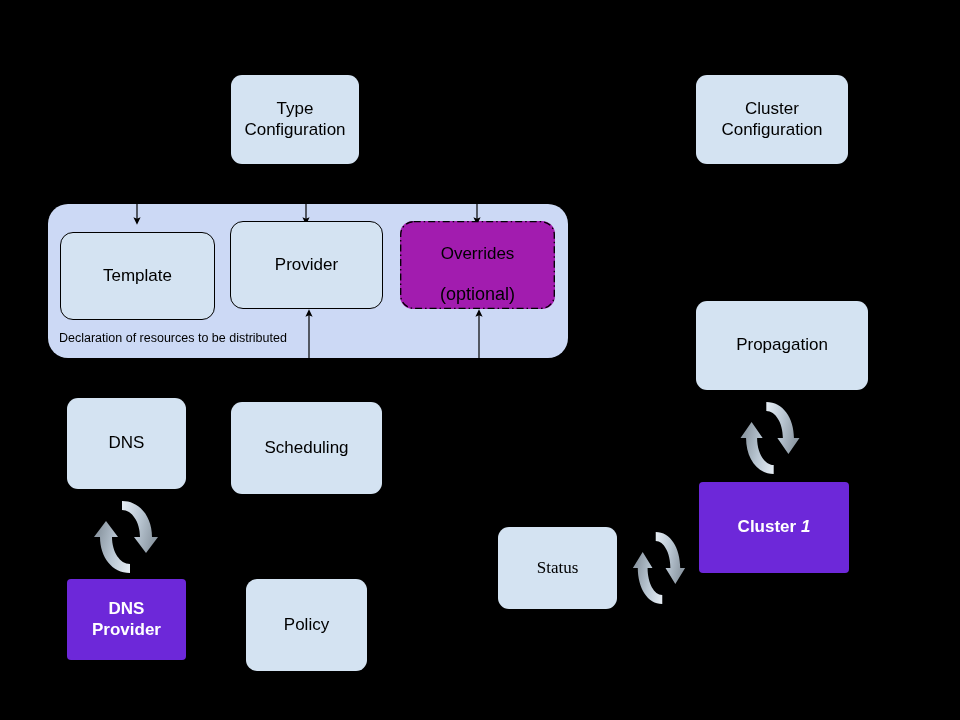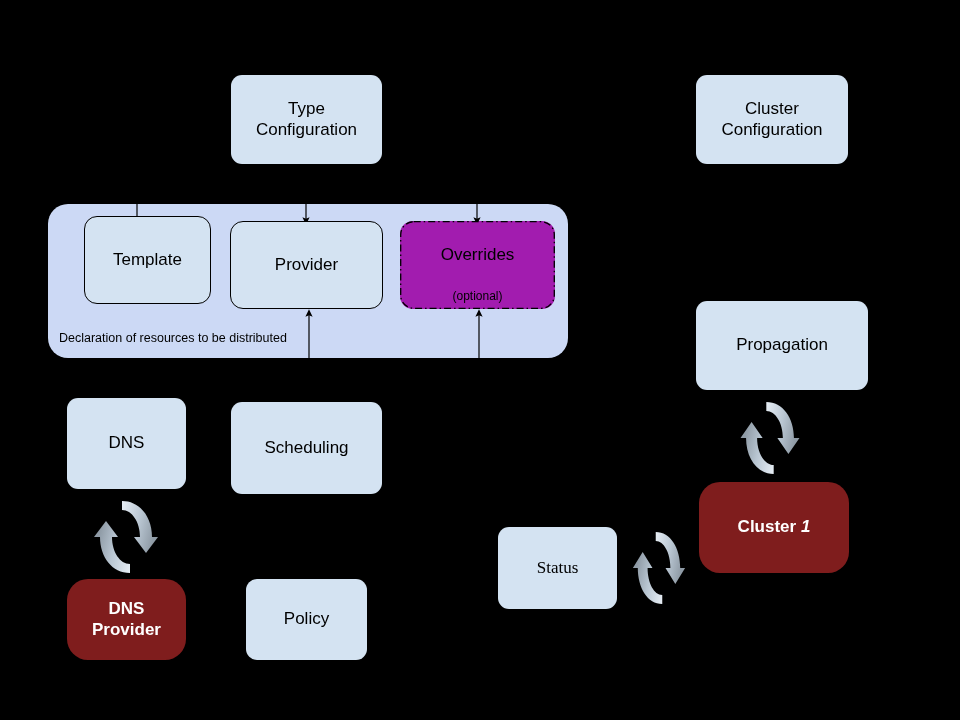--- a/index.html
+++ b/index.html
@@ -52,42 +52,42 @@
   }
   .n-dashdot .dd-svg {
     position: absolute;
     inset: 0;
     width: 100%;
     height: 100%;
     pointer-events: none;
   }
   
   .n-blue {
-    background: #7f1d1d;
-    border-radius: 21px;
+    background: #6d28d9;
+    border-radius: 4px;
     color: #ffffff;
     font-size: 17px;
     font-weight: bold;
   }
 
   
   .container-box {
     position: absolute;
     background: #ccd9f5;
     border-radius: 20px;
     box-sizing: border-box;
   }
   .caption {
     position: absolute;
     font-size: 12.5px;
     color: #000000;
     white-space: nowrap;
   }
   .sub {
-    font-size: 12px;
+    font-size: 18px;
   }
   .ital { font-style: italic; }
 
   svg.edges {
     position: absolute;
     left: 0;
     top: 0;
     width: 960px;
     height: 720px;
     pointer-events: none;
@@ -112,31 +112,31 @@
     </defs>
 
     <line x1="137" y1="203" x2="137" y2="221" stroke="#000000" stroke-width="1.2" marker-end="url(#arrHead)"></line>
     <line x1="306" y1="203" x2="306" y2="221" stroke="#000000" stroke-width="1.2" marker-end="url(#arrHead)"></line>
     <line x1="477" y1="203" x2="477" y2="221" stroke="#000000" stroke-width="1.2" marker-end="url(#arrHead)"></line>
 
     <line x1="309" y1="358" x2="309" y2="313" stroke="#000000" stroke-width="1.2" marker-end="url(#arrHead)"></line>
     <line x1="479" y1="358" x2="479" y2="313" stroke="#000000" stroke-width="1.2" marker-end="url(#arrHead)"></line>
   </svg>
 
-  <div class="node n-plain" style="left:231px; top:75px; width:151px; height:89px;">
+  <div class="node n-plain" style="left:231px; top:75px; width:128px; height:89px;">
     <span class="lbl">Type
 Configuration</span>
   </div>
 
   <div class="node n-plain" style="left:696px; top:75px; width:152px; height:89px;">
     <span class="lbl">Cluster
 Configuration</span>
   </div>
 
-  <div class="node n-stroked" style="left:60px; top:216px; width:127px; height:88px;margin-left:24px;">
+  <div class="node n-stroked" style="left:60px; top:232px; width:155px; height:88px;">
     <span class="lbl">Template</span>
   </div>
 
   <div class="node n-stroked" style="left:230px; top:221px; width:153px; height:88px;">
     <span class="lbl">Provider</span>
   </div>
 
   <div class="node n-dashdot" style="left:400px; top:221px; width:155px; height:88px; position:absolute;">
     <svg class="dd-svg" viewBox="0 0 155 88" preserveAspectRatio="none">
       <rect x="0.7" y="0.7" width="153.6" height="86.6" rx="13" ry="13" fill="none" stroke="#000000" stroke-width="1.3" stroke-dasharray="7,3,1.5,3"></rect>
@@ -176,21 +176,21 @@
 
   <div class="node n-blue" style="left:67px; top:579px; width:119px; height:81px;">
     <span class="lbl">DNS
 Provider</span>
   </div>
 
   <div class="node n-plain" style="left:231px; top:402px; width:151px; height:92px;">
     <span class="lbl">Scheduling</span>
   </div>
 
-  <div class="node n-plain" style="left:246px; top:579px; width:121px; height:81px;">
+  <div class="node n-plain" style="left:246px; top:579px; width:121px; height:92px;">
     <span class="lbl">Policy</span>
   </div>
 
   <div class="node n-plain" style="left:498px; top:527px; width:119px; height:82px;font-family:Liberation Serif, serif;">
     <span class="lbl">Status</span>
   </div>
 
   <div class="sync" style="left:628px; top:528px; width:62px; height:80px;">
     <svg viewBox="0 0 76 80" width="62" height="80" preserveAspectRatio="none">
       <path d="M34,4 C52,4 64,20 64,40 L70,40 L58,56 L46,40 L52,40 C52,25 44,13 34,13 Z" fill="url(#gA)"></path>

